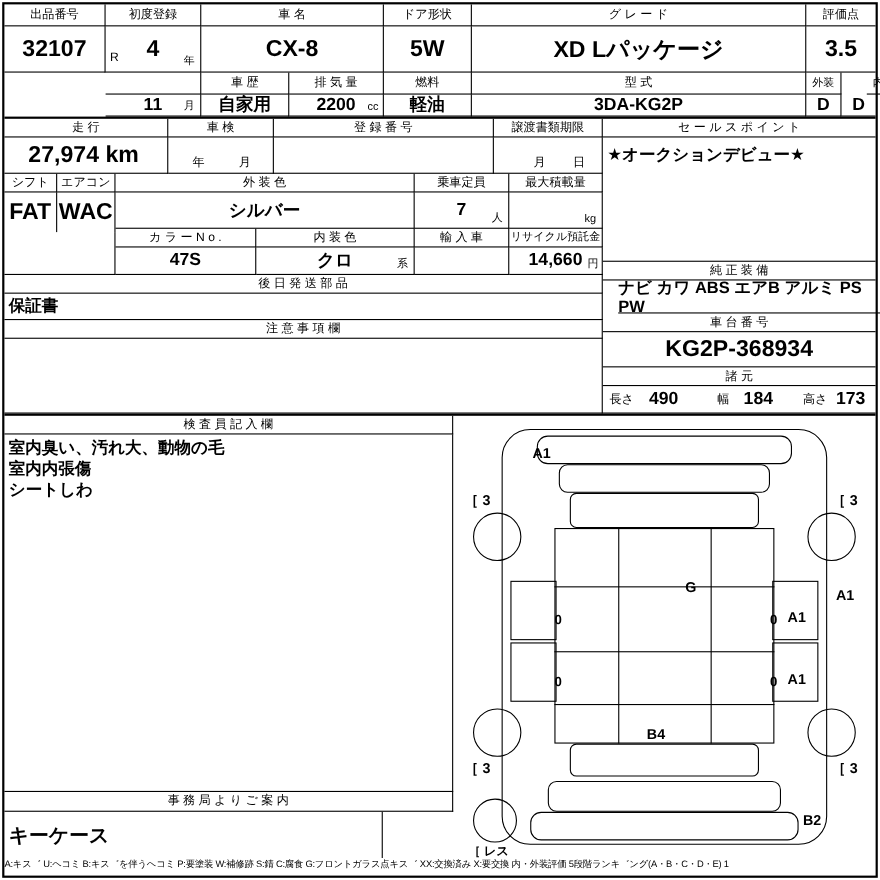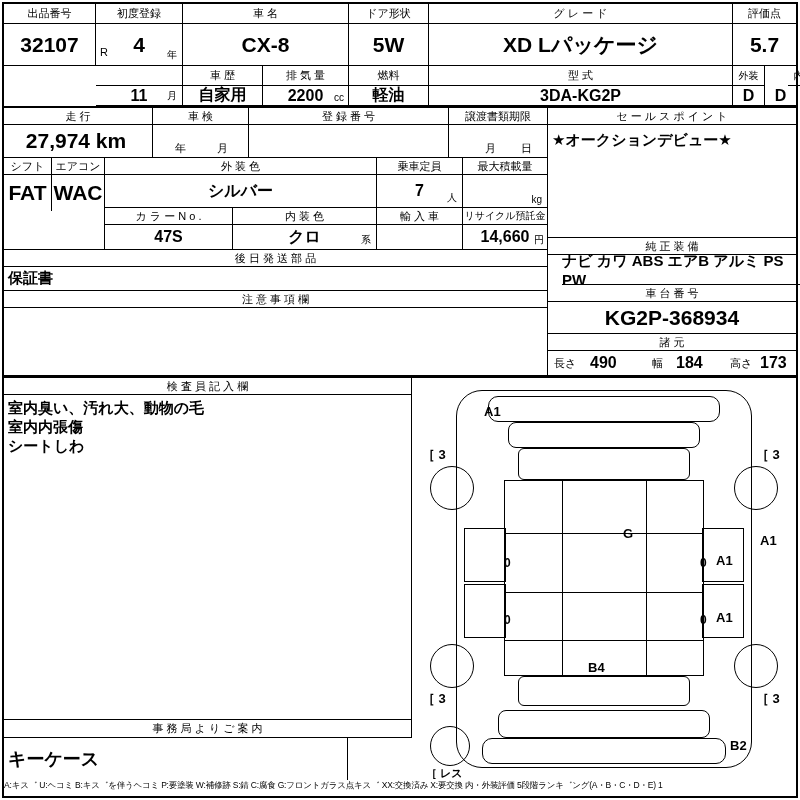--- a/index.html
+++ b/index.html
@@ -66,21 +66,21 @@
 
   <div class="cell val big" style="left:0;top:20px;width:92px;height:42px;">32107</div>
   <div class="cell" style="left:92px;top:20px;width:87px;height:42px;">
     <span class="sm" style="position:absolute;left:4px;top:22px;font-size:11px;">R</span>
     <span class="big">4</span>
     <span class="unit" style="position:absolute;right:5px;bottom:3px;">年</span>
   </div>
   <div class="cell val big" style="left:179px;top:20px;width:166px;height:42px;">CX-8</div>
   <div class="cell val big" style="left:345px;top:20px;width:80px;height:42px;">5W</div>
   <div class="cell val big" style="left:425px;top:20px;width:304px;height:42px;">XD Lパッケージ</div>
-  <div class="cell val big nb-r" style="left:729px;top:20px;width:63px;height:42px;">5.7</div>
+  <div class="cell val big nb-r" style="left:729px;top:20px;width:63px;height:42px;">3.5</div>
 
   <div class="cell lbl" style="left:92px;top:62px;width:87px;height:20px;border-left:none;"></div>
   <div class="cell lbl" style="left:179px;top:62px;width:80px;height:20px;">車 歴</div>
   <div class="cell lbl" style="left:259px;top:62px;width:86px;height:20px;">排 気 量</div>
   <div class="cell lbl" style="left:345px;top:62px;width:80px;height:20px;">燃料</div>
   <div class="cell lbl" style="left:425px;top:62px;width:304px;height:20px;">型 式</div>
   <div class="cell lbl" style="left:729px;top:62px;width:32px;height:20px;font-size:10px;">外装</div>
   <div class="cell lbl nb-r" style="left:784px;top:62px;width:31px;height:20px;font-size:10px;">内装</div>
 
   <div class="cell" style="left:0;top:62px;width:92px;height:40px;border-right:none;border-bottom:none;"></div>

